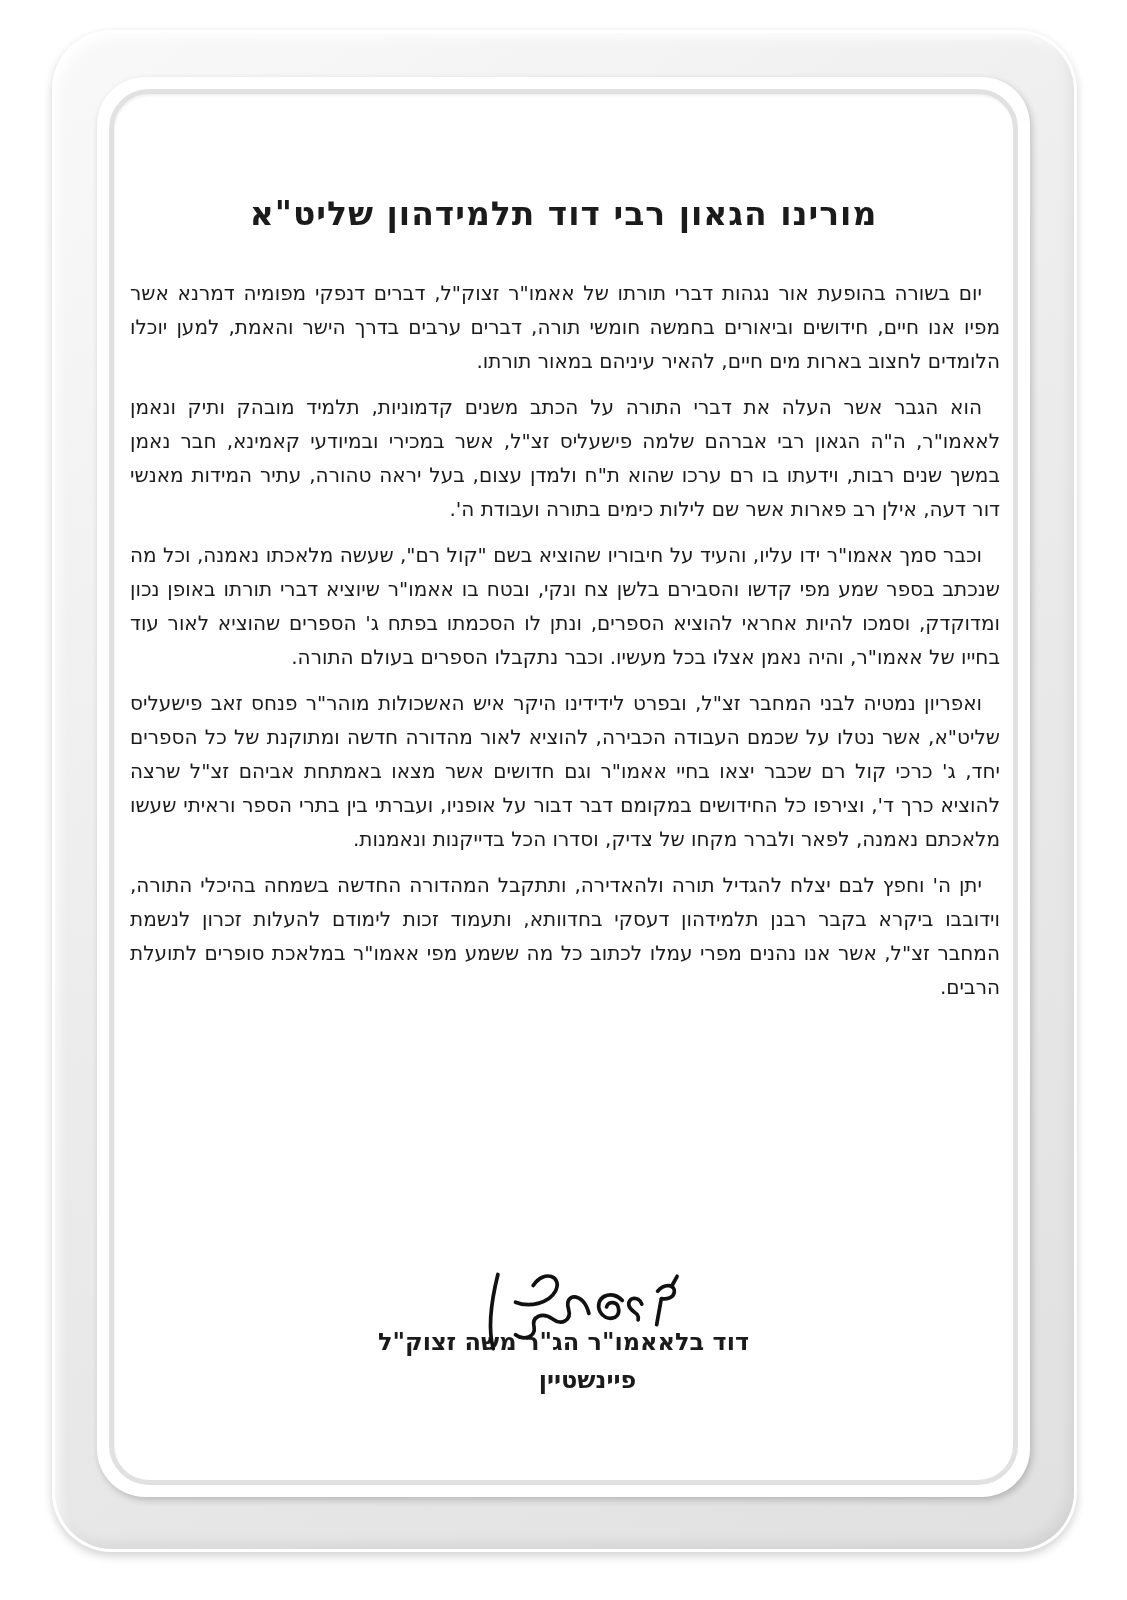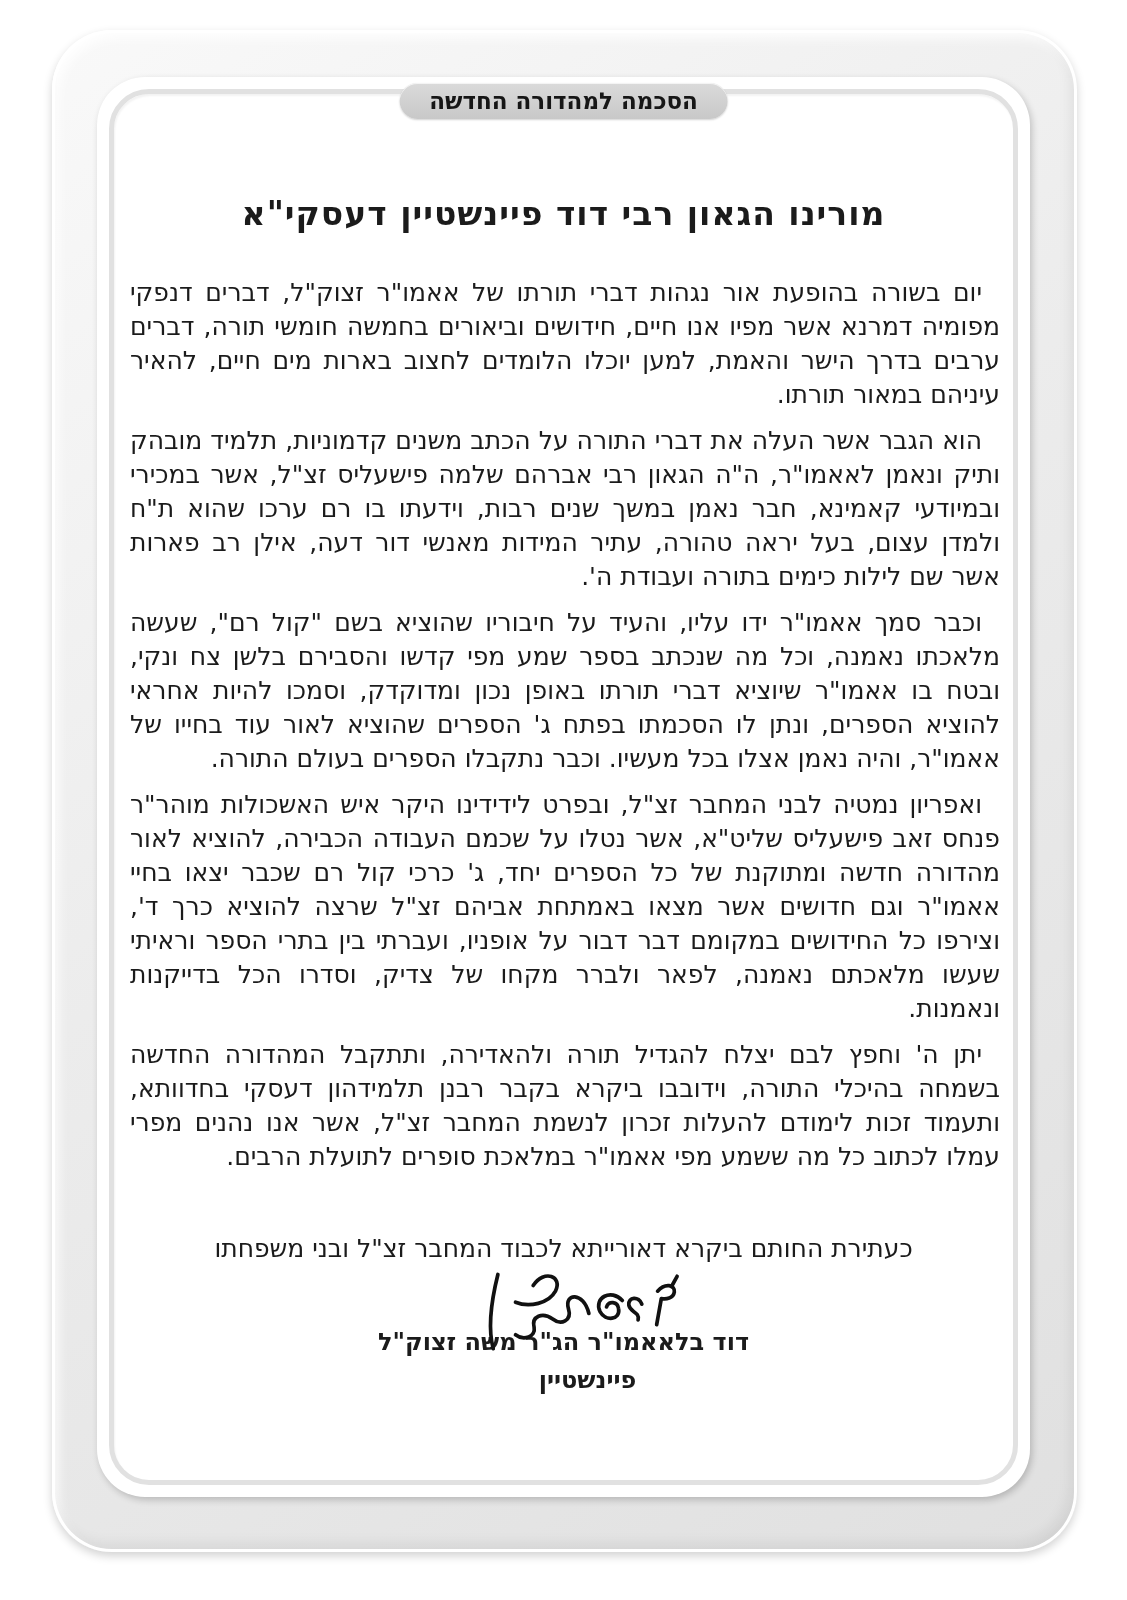--- a/index.html
+++ b/index.html
@@ -52,21 +52,21 @@
     position:absolute;top:194px;left:0;width:100%;text-align:center;
     direction:rtl;font-size:33px;font-weight:bold;letter-spacing:1px;
   }
 
   
   .body{
     position:absolute;top:276px;left:130px;width:870px;direction:rtl;
   }
   .body p{
     margin:0 0 12px 0;
-    font-size:25px;line-height:34px;
+    font-size:20px;line-height:34px;
     text-align:justify;text-indent:18px;
     color:#1b1b1b;
   }
 
   
   .closing{
     position:absolute;top:1234px;left:0;width:100%;text-align:center;
     direction:rtl;font-size:25px;
   }
   .sig-svg{
@@ -84,33 +84,31 @@
 </style>
 </head>
 <body>
 
 <div class="page">
 
   <div class="band"></div>
   <div class="hole"></div>
   <div class="liner"></div>
 
-  <div class="badge">הסכמה למהדורה החדשה</div>
 
-  <div class="title2">מורינו הגאון רבי דוד פיינשטיין דעסקי"א</div>
+  <div class="title2">מורינו הגאון רבי דוד תלמידהון שליט"א</div>
 
   <div class="body">
     <p>יום בשורה בהופעת אור נגהות דברי תורתו של אאמו"ר זצוק"ל, דברים דנפקי מפומיה דמרנא אשר מפיו אנו חיים, חידושים וביאורים בחמשה חומשי תורה, דברים ערבים בדרך הישר והאמת, למען יוכלו הלומדים לחצוב בארות מים חיים, להאיר עיניהם במאור תורתו.</p>
     <p>הוא הגבר אשר העלה את דברי התורה על הכתב משנים קדמוניות, תלמיד מובהק ותיק ונאמן לאאמו"ר, ה"ה הגאון רבי אברהם שלמה פישעליס זצ"ל, אשר במכירי ובמיודעי קאמינא, חבר נאמן במשך שנים רבות, וידעתו בו רם ערכו שהוא ת"ח ולמדן עצום, בעל יראה טהורה, עתיר המידות מאנשי דור דעה, אילן רב פארות אשר שם לילות כימים בתורה ועבודת ה'.</p>
     <p>וכבר סמך אאמו"ר ידו עליו, והעיד על חיבוריו שהוציא בשם "קול רם", שעשה מלאכתו נאמנה, וכל מה שנכתב בספר שמע מפי קדשו והסבירם בלשן צח ונקי, ובטח בו אאמו"ר שיוציא דברי תורתו באופן נכון ומדוקדק, וסמכו להיות אחראי להוציא הספרים, ונתן לו הסכמתו בפתח ג' הספרים שהוציא לאור עוד בחייו של אאמו"ר, והיה נאמן אצלו בכל מעשיו. וכבר נתקבלו הספרים בעולם התורה.</p>
     <p>ואפריון נמטיה לבני המחבר זצ"ל, ובפרט לידידינו היקר איש האשכולות מוהר"ר פנחס זאב פישעליס שליט"א, אשר נטלו על שכמם העבודה הכבירה, להוציא לאור מהדורה חדשה ומתוקנת של כל הספרים יחד, ג' כרכי קול רם שכבר יצאו בחיי אאמו"ר וגם חדושים אשר מצאו באמתחת אביהם זצ"ל שרצה להוציא כרך ד', וצירפו כל החידושים במקומם דבר דבור על אופניו, ועברתי בין בתרי הספר וראיתי שעשו מלאכתם נאמנה, לפאר ולברר מקחו של צדיק, וסדרו הכל בדייקנות ונאמנות.</p>
     <p>יתן ה' וחפץ לבם יצלח להגדיל תורה ולהאדירה, ותתקבל המהדורה החדשה בשמחה בהיכלי התורה, וידובבו ביקרא בקבר רבנן תלמידהון דעסקי בחדוותא, ותעמוד זכות לימודם להעלות זכרון לנשמת המחבר זצ"ל, אשר אנו נהנים מפרי עמלו לכתוב כל מה ששמע מפי אאמו"ר במלאכת סופרים לתועלת הרבים.</p>
   </div>
 
-  <div class="closing">כעתירת החותם ביקרא דאורייתא לכבוד המחבר זצ"ל ובני משפחתו</div>
 
   <svg class="sig-svg" viewBox="0 0 280 100" fill="none" stroke="#111111" stroke-linecap="round" stroke-linejoin="round">
 
     <path d="M252,34 c8,-9 19,-7 18,1 c-1,7 -9,8 -14,7 l-5,28" stroke-width="4"></path>
     <path d="M273,18 l-6,11" stroke-width="4"></path>
 
     <path d="M235,48 c-3,-9 -15,-8 -14,1 c1,8 12,7 10,16" stroke-width="4"></path>
 
     <path d="M214,44 c-12,-13 -31,-3 -24,12 c6,11 22,9 20,-3 c-1,-8 -11,-9 -13,-2" stroke-width="4"></path>
 

